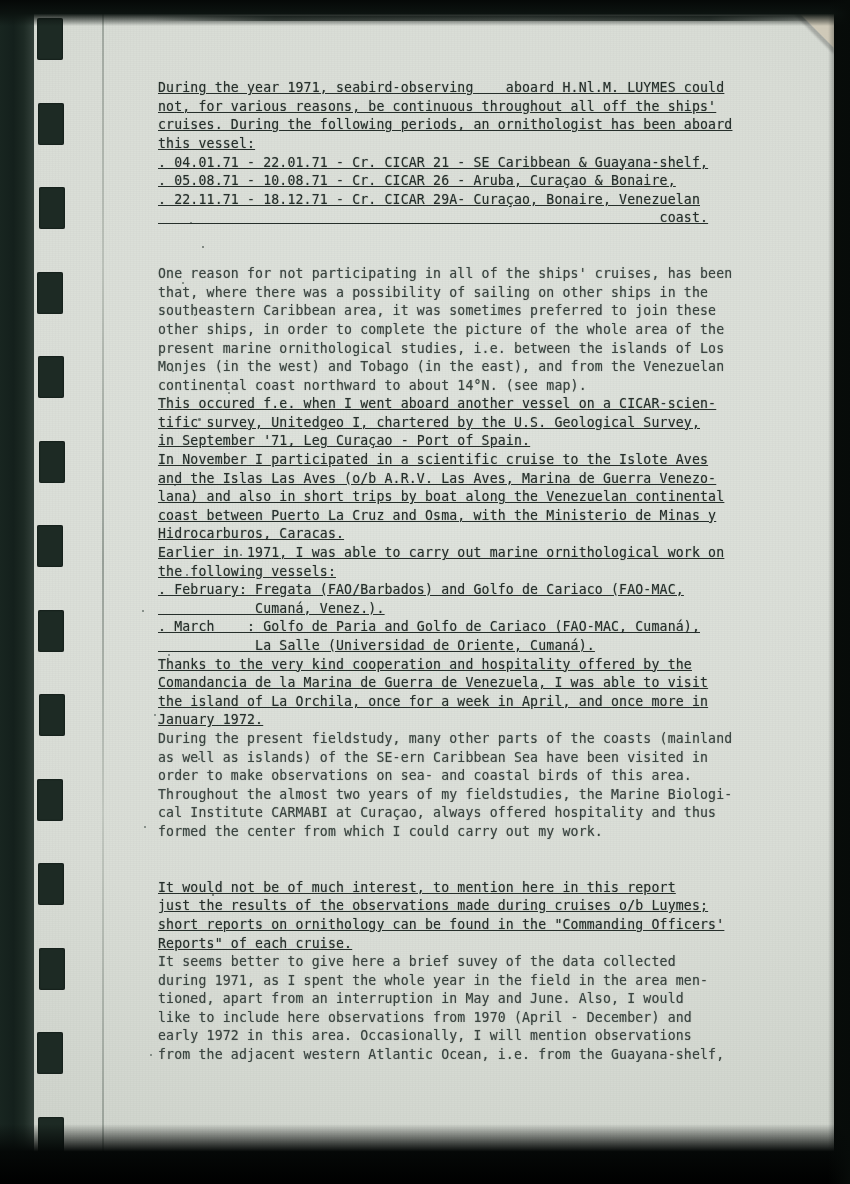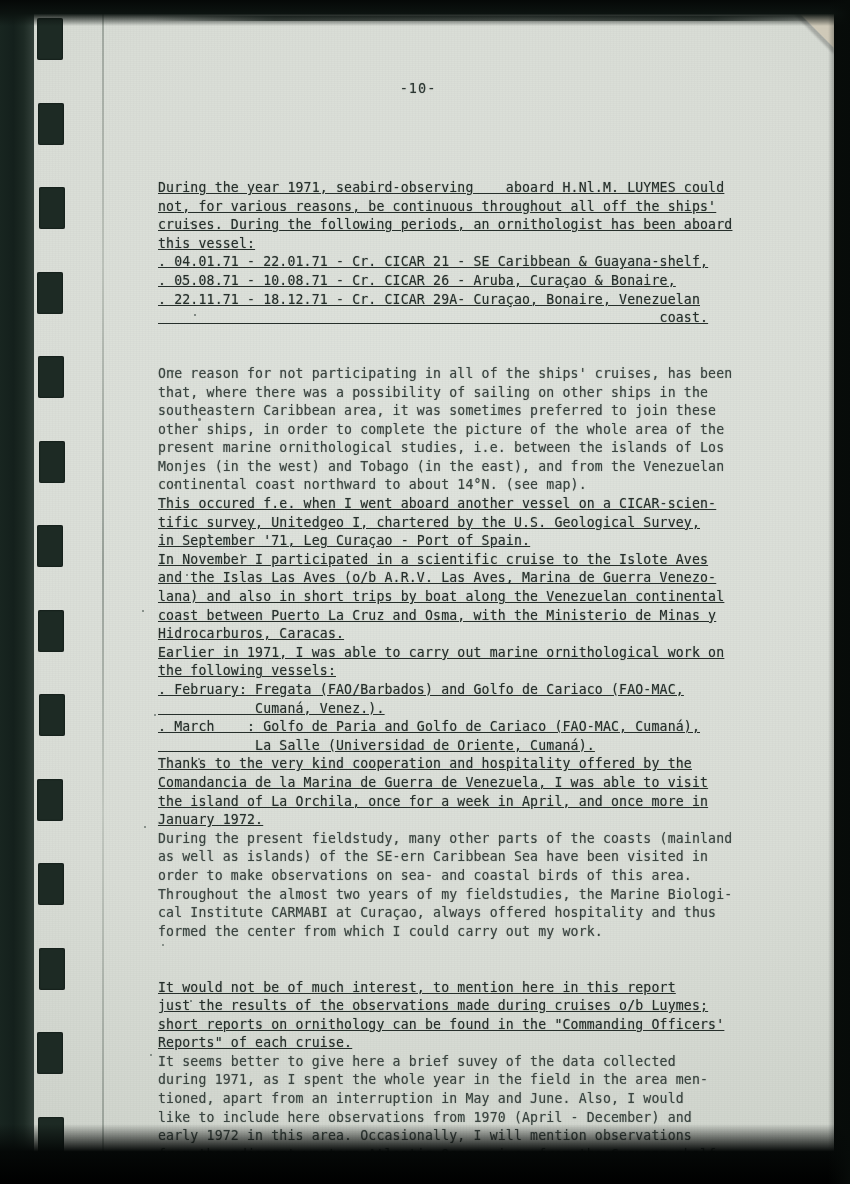--- a/index.html
+++ b/index.html
@@ -191,21 +191,20 @@
         <div class="hole" style="top: 849px; left: 2px;"></div>
         <div class="hole" style="top: 933.5px; left: 2.8px;"></div>
         <div class="hole" style="top: 1018px; left: 1.2px;"></div>
         <div class="hole" style="top: 1102.5px; left: 2px;"></div>
       </div>
     <div class="corner-fold-shadow"></div>
     <div class="corner-fold"></div>
     <div class="top-smudge"></div>
 
     <div id="typed">
-      <div class="pageno">-10-</div>
       <div id="body-blocks"><div class="ink-dark"><span class="line">During the year 1971, seabird-observing    aboard H.Nl.M. LUYMES could</span><span class="line">not, for various reasons, be continuous throughout all off the ships'</span><span class="line">cruises. During the following periods, an ornithologist has been aboard</span><span class="line">this vessel:</span><span class="line">. 04.01.71 - 22.01.71 - Cr. CICAR 21 - SE Caribbean &amp; Guayana-shelf,</span><span class="line">. 05.08.71 - 10.08.71 - Cr. CICAR 26 - Aruba, Curaçao &amp; Bonaire,</span><span class="line">. 22.11.71 - 18.12.71 - Cr. CICAR 29A- Curaçao, Bonaire, Venezuelan</span><span class="line">                                                              coast.</span></div><div><span class="blank"></span><span class="blank"></span></div><div class="ink-light"><span class="line">One reason for not participating in all of the ships' cruises, has been</span><span class="line">that, where there was a possibility of sailing on other ships in the</span><span class="line">southeastern Caribbean area, it was sometimes preferred to join these</span><span class="line">other ships, in order to complete the picture of the whole area of the</span><span class="line">present marine ornithological studies, i.e. between the islands of Los</span><span class="line">Monjes (in the west) and Tobago (in the east), and from the Venezuelan</span><span class="line">continental coast northward to about 14°N. (see map).</span></div><div class="ink-dark"><span class="line">This occured f.e. when I went aboard another vessel on a CICAR-scien-</span><span class="line">tific survey, Unitedgeo I, chartered by the U.S. Geological Survey,</span><span class="line">in September '71, Leg Curaçao - Port of Spain.</span></div><div class="ink-dark"><span class="line">In November I participated in a scientific cruise to the Islote Aves</span><span class="line">and the Islas Las Aves (o/b A.R.V. Las Aves, Marina de Guerra Venezo-</span><span class="line">lana) and also in short trips by boat along the Venezuelan continental</span><span class="line">coast between Puerto La Cruz and Osma, with the Ministerio de Minas y</span><span class="line">Hidrocarburos, Caracas.</span></div><div class="ink-dark"><span class="line">Earlier in 1971, I was able to carry out marine ornithological work on</span><span class="line">the following vessels:</span><span class="line">. February: Fregata (FAO/Barbados) and Golfo de Cariaco (FAO-MAC,</span><span class="line">            Cumaná, Venez.).</span><span class="line">. March    : Golfo de Paria and Golfo de Cariaco (FAO-MAC, Cumaná),</span><span class="line">            La Salle (Universidad de Oriente, Cumaná).</span></div><div class="ink-dark"><span class="line">Thanks to the very kind cooperation and hospitality offered by the</span><span class="line">Comandancia de la Marina de Guerra de Venezuela, I was able to visit</span><span class="line">the island of La Orchila, once for a week in April, and once more in</span><span class="line">January 1972.</span></div><div class="ink-light"><span class="line">During the present fieldstudy, many other parts of the coasts (mainland</span><span class="line">as well as islands) of the SE-ern Caribbean Sea have been visited in</span><span class="line">order to make observations on sea- and coastal birds of this area.</span><span class="line">Throughout the almost two years of my fieldstudies, the Marine Biologi-</span><span class="line">cal Institute CARMABI at Curaçao, always offered hospitality and thus</span><span class="line">formed the center from which I could carry out my work.</span></div><div><span class="blank"></span><span class="blank"></span></div><div class="ink-dark"><span class="line">It would not be of much interest, to mention here in this report</span><span class="line">just the results of the observations made during cruises o/b Luymes;</span><span class="line">short reports on ornithology can be found in the "Commanding Officers'</span><span class="line">Reports" of each cruise.</span></div><div class="ink-light"><span class="line">It seems better to give here a brief suvey of the data collected</span><span class="line">during 1971, as I spent the whole year in the field in the area men-</span><span class="line">tioned, apart from an interruption in May and June. Also, I would</span><span class="line">like to include here observations from 1970 (April - December) and</span><span class="line">early 1972 in this area. Occasionally, I will mention observations</span><span class="line">from the adjacent western Atlantic Ocean, i.e. from the Guayana-shelf,</span></div></div>
     </div>
 
   <div class="speck" style="left: 168px; top: 208px; width: 2px; height: 2px;"></div>
       <div class="speck" style="left: 180px; top: 232px; width: 1.5px; height: 1.5px;"></div>
       <div class="speck" style="left: 160px; top: 268px; width: 2px; height: 2px;"></div>
       <div class="speck" style="left: 172px; top: 300px; width: 1.5px; height: 1.5px;"></div>
       <div class="speck" style="left: 150px; top: 356px; width: 2px; height: 2px;"></div>
       <div class="speck" style="left: 176px; top: 404px; width: 2.5px; height: 2.5px;"></div>
       <div class="speck" style="left: 152px; top: 470px; width: 1.5px; height: 1.5px;"></div>

